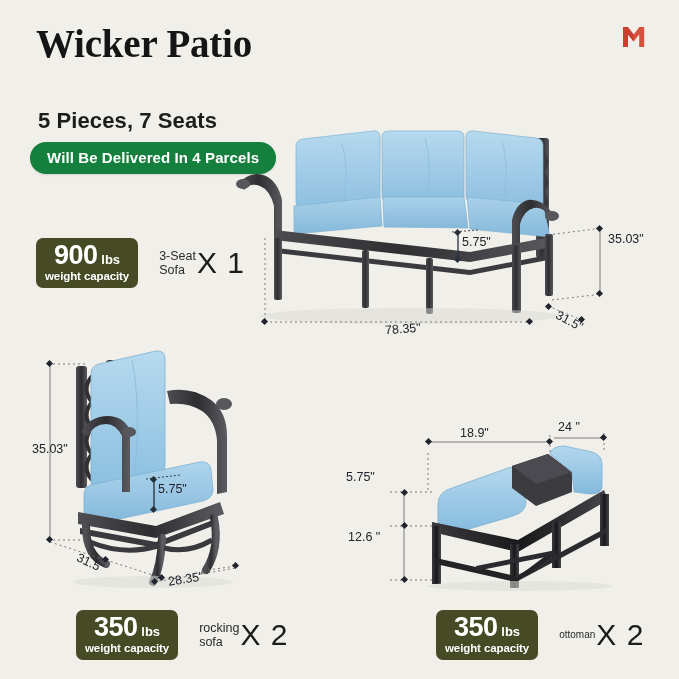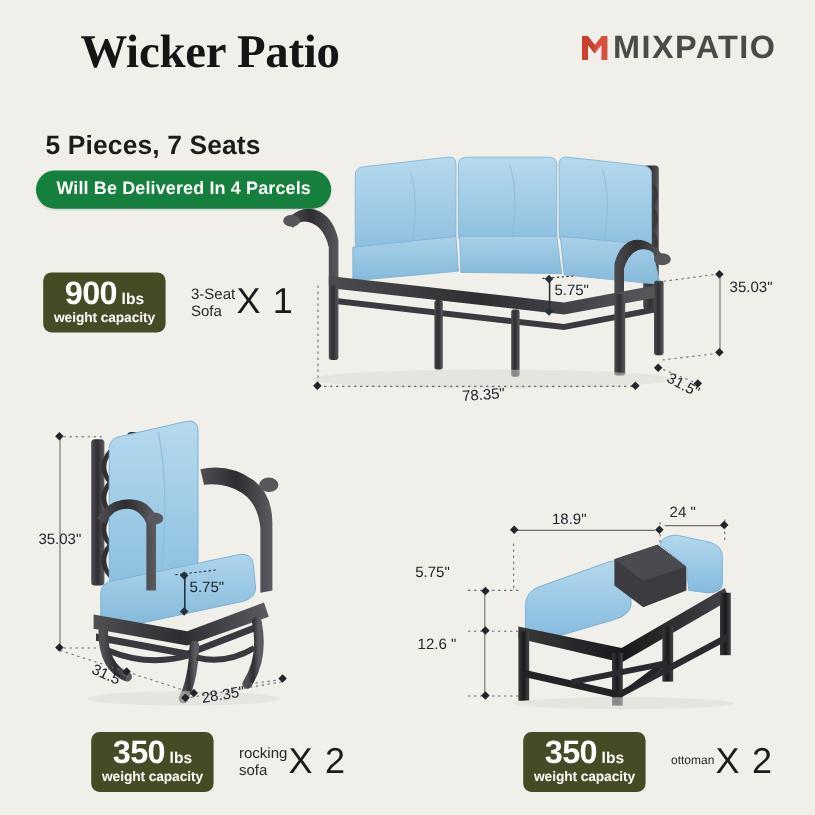--- a/index.html
+++ b/index.html
@@ -14,21 +14,20 @@
   .page{position:absolute;inset:0;}
 
   
   .title{
     position:absolute;left:36px;top:22px;width:430px;
     font-family:"Liberation Serif", serif;
     font-weight:bold;
     font-size:39px;line-height:43px;
     color:#151515;
     letter-spacing:-0.2px;
-    margin-left:31px;
   }
   .subtitle{
     position:absolute;left:38px;top:108px;
     font-size:22px;font-weight:bold;color:#1d1d1d;
     letter-spacing:0.1px;
   }
   .banner{
     position:absolute;left:30px;top:142px;
     background:#15803d;color:#fff;
     border-radius:17px;
@@ -91,21 +90,20 @@
 
   <div class="subtitle">5 Pieces, 7 Seats</div>
 
   <div class="banner">Will Be Delivered In 4 Parcels</div>
 
   <div class="logo">
     <svg class="logo-mark" viewBox="0 0 26 26">
       <path d="M2 3 L2 23 L7 23 L7 10.5 L12.6 17.5 L18.2 10.5 L18.2 23 L23.2 23 L23.2 3 L18.4 3 L12.6 10.6 L6.8 3 Z" fill="#d9503f"></path>
       <path d="M2 3 L6.8 3 L12.6 10.6 L12.6 17.5 L7 10.5 L7 23 L2 23 Z" fill="#c9402f"></path>
     </svg>
-    <span class="logo-text">MIXPATIO</span>
   </div>
 
   <div class="scene" style="left:230px;top:110px;width:450px;height:245px;">
     <svg width="450" height="245" viewBox="0 0 450 245">
       <defs>
         <linearGradient id="cushTop" x1="0" y1="0" x2="0" y2="1">
           <stop offset="0%" stop-color="#b6d9ee"></stop>
           <stop offset="100%" stop-color="#8dbfdf"></stop>
         </linearGradient>
         <linearGradient id="cushSeat" x1="0" y1="0" x2="0" y2="1">
@@ -194,21 +192,21 @@
         <rect x="225" y="147" width="5" height="5" transform="rotate(45 227.5 149.5)" fill="#25303b"></rect>
       </g>
     </svg>
 
     <div class="dim-label" style="left:155px;top:212px;transform:rotate(-4deg);">78.35"</div>
     <div class="dim-label" style="left:325px;top:204px;transform:rotate(28deg);">31.5"</div>
     <div class="dim-label" style="left:378px;top:122px;">35.03"</div>
     <div class="dim-label" style="left:232px;top:125px;">5.75"</div>
   </div>
 
-  <div class="cap-group" style="left:36px;top:227px;">
+  <div class="cap-group" style="left:36px;top:238px;">
     <div class="badge">
       <div class="badge-row1">
         <span class="badge-num">900</span>
         <span class="badge-unit">lbs</span>
       </div>
       <div class="badge-row2">weight capacity</div>
     </div>
     <div class="cap-name">
       <div>3-Seat</div>
       <div>Sofa</div>

